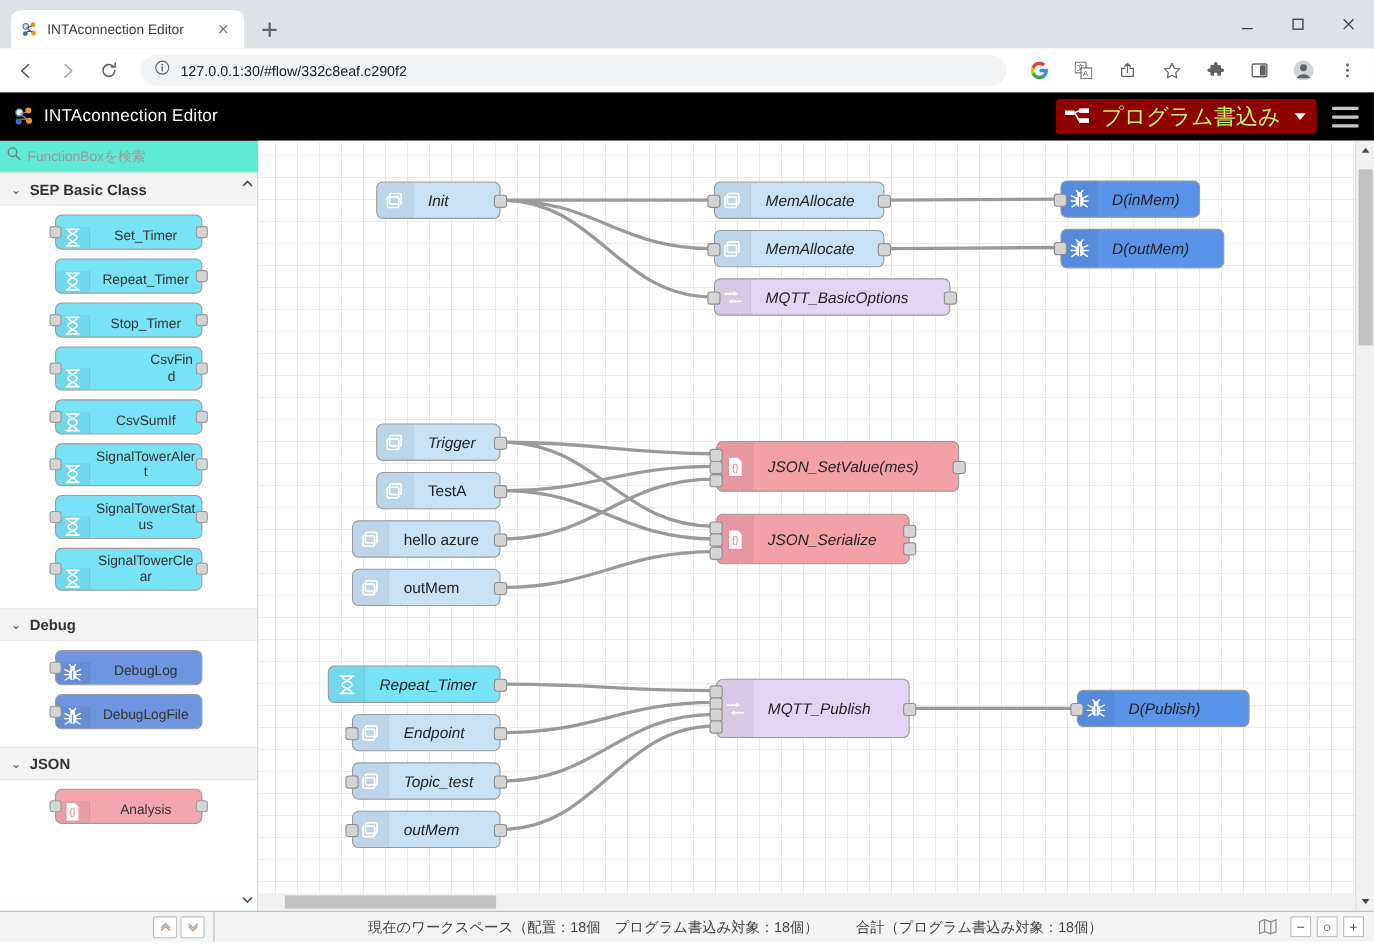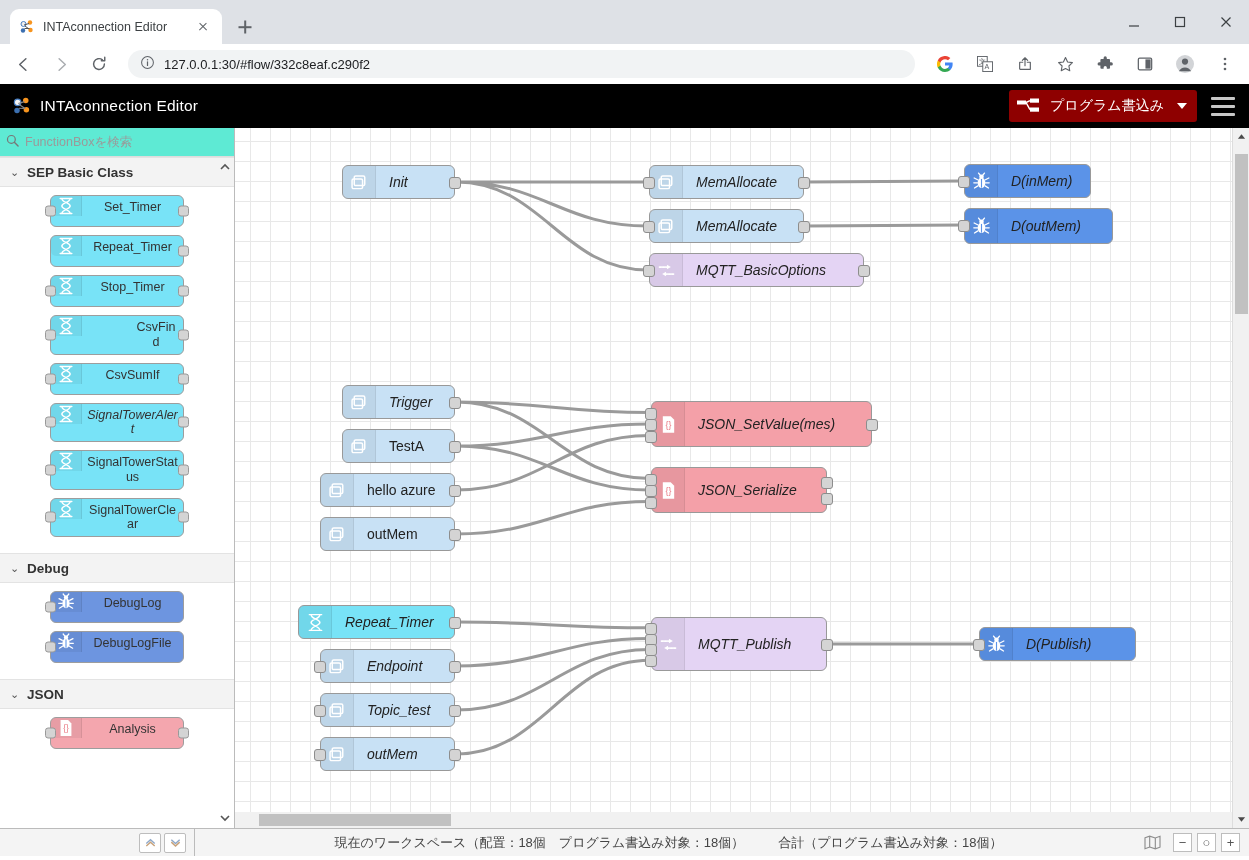--- a/index.html
+++ b/index.html
@@ -61,21 +61,21 @@
     position:relative;
   }
   .app-logo { width:20px; height:20px; margin-right:8px; flex:none; position:relative; }
   .app-title { color:#fff; font-size:15.5px; letter-spacing:.2px; }
   .header-right { margin-left:auto; display:flex; align-items:center; gap:14px; }
   .deploy-btn {
     background:#8e0000; height:32px; border-radius:3px; display:flex; align-items:center;
     padding:0 10px 0 8px; gap:9px; cursor:pointer;
   }
   .deploy-icon { width:24px; height:16px; flex:none; }
-  .deploy-label { color:#ffffff; font-size:14px; white-space:nowrap; }
+  .deploy-label { color:#bef264; font-size:20px; white-space:nowrap; }
   .deploy-caret { width:0;height:0;border-left:5px solid transparent;border-right:5px solid transparent;
                   border-top:6px solid #fff; margin-left:4px; }
   .hamburger { width:26px; display:flex; flex-direction:column; gap:5px; cursor:pointer; padding-right:2px;}
   .hamburger span { display:block; height:3px; background:#c7c7c7; border-radius:1px; }
 
   
   .main { display:flex; height:700px; width:1249px; }
 
   
   .sidebar { width:235px; border-right:1px solid #bbb; background:#5eead4; display:flex; flex-direction:column; }
@@ -96,21 +96,21 @@
   .cat-header {
     background:#f3f3f3; border-top:1px solid #e3e3e3; border-bottom:1px solid #e3e3e3;
     height:30px; display:flex; align-items:center; padding-left:10px; gap:8px; cursor:pointer;
   }
   .cat-caret { font-size:11px; color:#555; width:9px; }
   .cat-title { font-size:13.5px; font-weight:bold; color:#333; }
   .cat-items { padding:8px 0 8px 0; background:#fff; }
 
   .node-chip {
     position:relative; margin:0 auto 8px auto; width:134px; min-height:32px;
-    border-radius:6px; border:1px solid #9d9d9d; display:flex; align-items:flex-start; overflow:visible;
+    border-radius:6px; border:1px solid #9d9d9d; display:flex; align-items:flex-end; overflow:visible;
   }
   .chip-icon {
     width:31px; flex:none; border-right:1px solid rgba(0,0,0,.08);
     border-radius:5px 0 0 5px; display:flex; align-items:center; justify-content:center;
     background:rgba(0,0,0,.05);
   }
   .chip-label {
     flex:1; display:flex; align-items:center; justify-content:center; text-align:center;
     font-size:12.5px; color:#333; padding:4px 5px; line-height:1.18; word-break:break-all;
   }
@@ -428,21 +428,21 @@
             <div class="node-chip" style="background: rgb(120, 227, 247);">
               <div class="chip-icon">
                 <svg width="20" height="20" viewBox="0 0 24 24">
                   <path d="M5 3 h14 M5 21 h14 M7 3 c0 5 10 5 10 9 c0 4 -10 4 -10 9 M17 3 c0 5 -10 5 -10 9 c0 4 10 4 10 9" fill="none" stroke="#fff" stroke-width="1.7" stroke-linecap="round"></path>
                 </svg>
               </div>
               <div class="chip-label">CsvSumIf</div>
               <span class="chip-port in"></span>
               <span class="chip-port out"></span>
             </div>
-            <div class="node-chip" style="background: rgb(120, 227, 247); font-style: italic;">
+            <div class="node-chip" style="background: rgb(120, 227, 247);">
               <div class="chip-icon">
                 <svg width="20" height="20" viewBox="0 0 24 24">
                   <path d="M5 3 h14 M5 21 h14 M7 3 c0 5 10 5 10 9 c0 4 -10 4 -10 9 M17 3 c0 5 -10 5 -10 9 c0 4 10 4 10 9" fill="none" stroke="#fff" stroke-width="1.7" stroke-linecap="round"></path>
                 </svg>
               </div>
               <div class="chip-label">SignalTowerAlert</div>
               <span class="chip-port in"></span>
               <span class="chip-port out"></span>
             </div>
             <div class="node-chip" style="background: rgb(120, 227, 247);">

